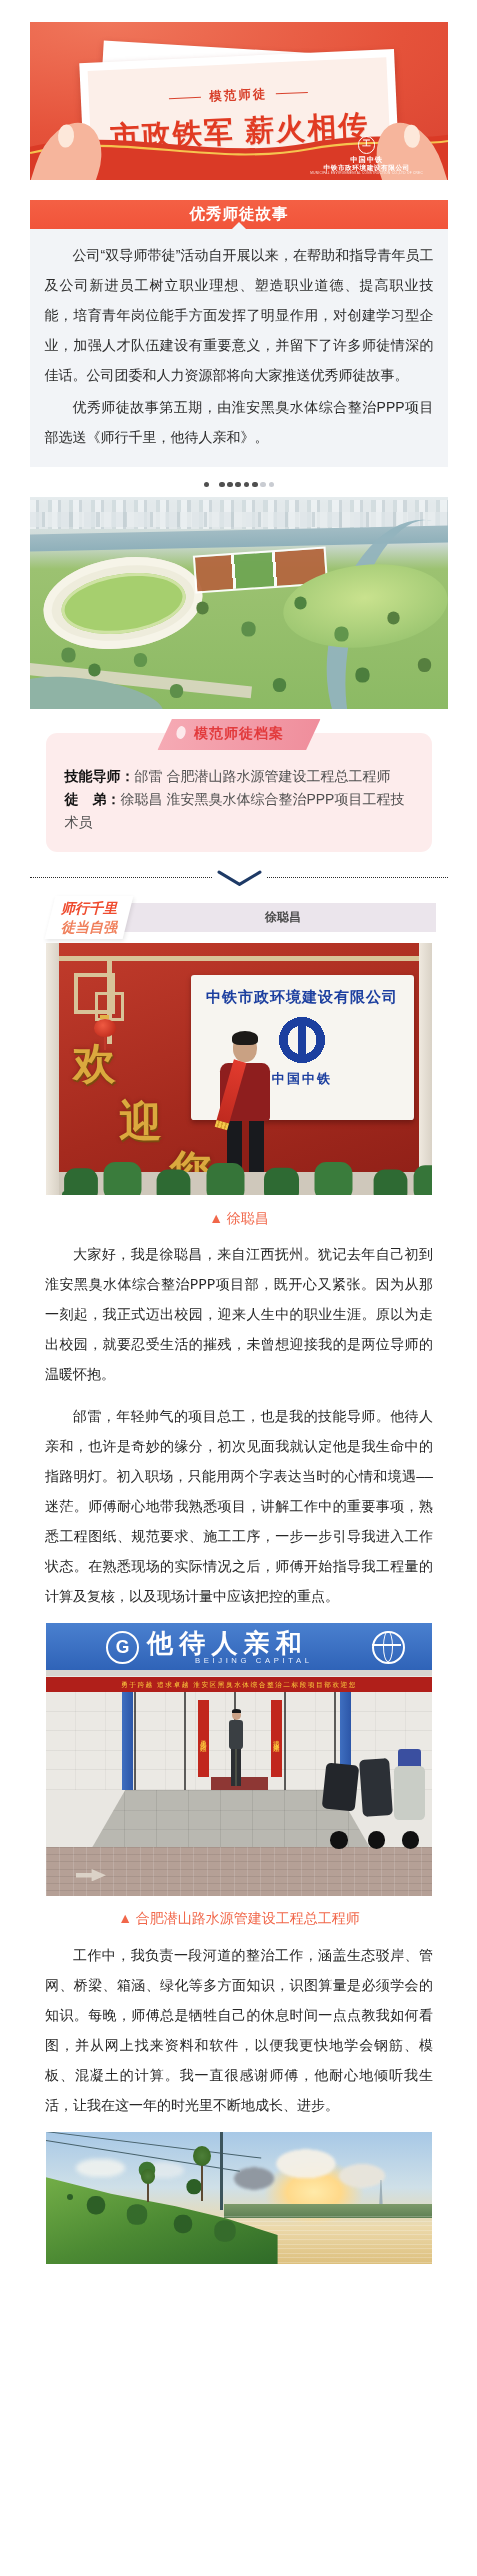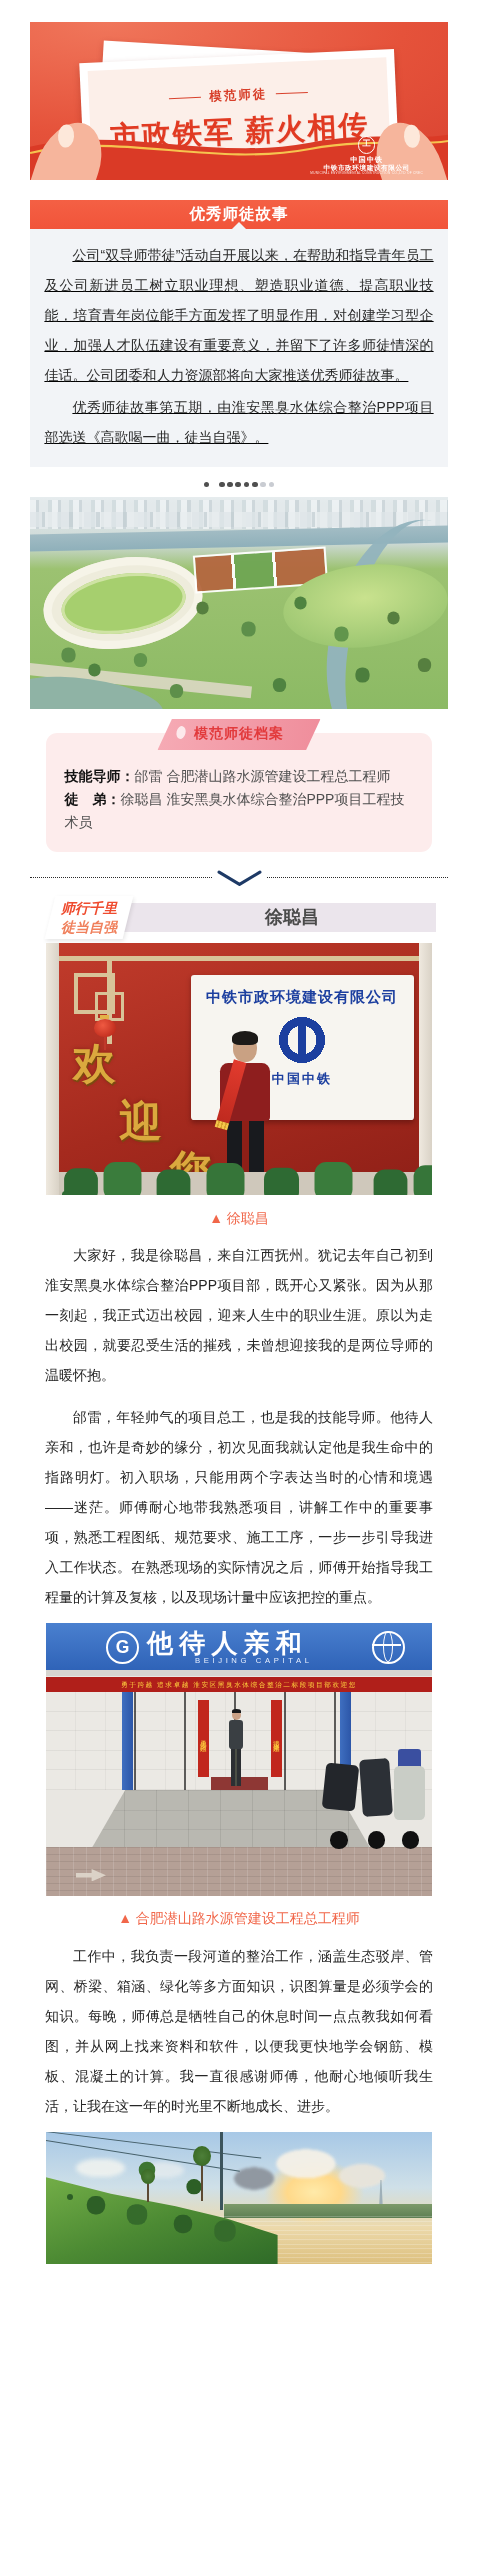--- a/index.html
+++ b/index.html
@@ -36,21 +36,21 @@
   .hand.left .nail{left:12.4px;transform:rotate(-14deg);}
   .hand.right .nail{right:12.4px;transform:rotate(14deg);}
 
   
   .section-bar{position:relative;margin:19.6px 30px 0;height:29px;display:flex;align-items:center;justify-content:center;
     background:linear-gradient(180deg,#f46044,#f1543a);color:#fff;font-size:15.5px;font-weight:700;letter-spacing:1px;}
   .section-bar .notch{position:absolute;left:50%;bottom:0;transform:translateX(-50%);width:0;height:0;
     border-left:7.2px solid transparent;border-right:7.2px solid transparent;border-bottom:7.7px solid #f2f4f7;}
 
   
-  .intro-box{margin:0 30px;background:#f2f4f7;padding:11.3px 14.4px 15.5px;text-decoration:underline;}
+  .intro-box{margin:0 30px;background:#f2f4f7;padding:11.3px 14.4px 15.5px;}
   .intro-box p{margin:0;font-size:14px;line-height:30px;text-align:justify;text-indent:2em;color:#2b2b2b;}
   .intro-box p + p{margin-top:2.1px;}
 
   
   .dots{display:flex;align-items:center;justify-content:center;margin:12.4px 0 8.2px;height:9.3px;}
   .dot{width:5.7px;height:5.7px;border-radius:50%;background:#4f4f4f;margin:0 1.3px;}
   .dot.lead{margin-right:8.2px;}
   .dot.ghost{background:#c9ccd2;}
 
   
@@ -219,29 +219,29 @@
 
   
   .divider-dotted{position:relative;margin:18.5px 30px 0;height:16.5px;}
   .divider-dotted::before{content:"";position:absolute;left:0;right:0;top:6.7px;border-top:1.5px dotted #2b2b2b;}
   .chev{position:absolute;left:50%;top:0;transform:translateX(-50%);width:54px;height:16.5px;background:#fff;
     display:flex;justify-content:center;}
 
   
   .story-head{position:relative;height:36px;margin:13.4px 30px 0;}
   .sh-band{position:absolute;left:35px;right:12.4px;top:3.1px;height:29px;background:#ebe5ec;}
-  .sh-author{position:absolute;left:235px;top:3.1px;height:29px;line-height:29px;font-size:18px;font-weight:700;color:#4a4a4a;}
+  .sh-author{position:absolute;left:235px;top:3.1px;height:29px;line-height:29px;font-size:12px;font-weight:700;color:#4a4a4a;}
   .sh-badge{position:absolute;left:19.6px;top:-4.1px;width:78px;height:43px;background:#fff;transform:skewX(-14deg);
     box-shadow:1.5px 2.1px 4.1px rgba(0,0,0,.10);display:flex;align-items:center;justify-content:center;}
   .sh-badge-inner{transform:skewX(14deg);text-align:center;font-style:italic;font-weight:800;font-size:14px;line-height:18.5px;}
   .sh-b1{color:#ef4b2e;} .sh-b2{color:#f0805c;}
 
   
   .caption{margin:14.4px 30px 12.4px;text-align:center;color:#f1674a;font-size:14px;font-weight:400;}
-  .body-p{margin:0 45px 11.3px;font-size:14px;line-height:30px;text-align:justify;text-indent:2em;color:#262626;}
+  .body-p{margin:0 45px 11.3px;font-size:14px;line-height:30px;text-align:justify;text-indent:2em;color:#262626;font-family:Liberation Mono, monospace;}
 </style>
 </head>
 <body>
 
 <div class="page">
 
   <div class="banner">
     <div class="paper-back"></div>
     <div class="paper">
       <div class="paper-inner">
@@ -274,21 +274,21 @@
     </div>
   </div>
 
   <div class="section-bar">
     <span>优秀师徒故事</span>
     <i class="notch"></i>
   </div>
 
   <div class="intro-box">
     <p>公司“双导师带徒”活动自开展以来，在帮助和指导青年员工及公司新进员工树立职业理想、塑造职业道德、提高职业技能，培育青年岗位能手方面发挥了明显作用，对创建学习型企业，加强人才队伍建设有重要意义，并留下了许多师徒情深的佳话。公司团委和人力资源部将向大家推送优秀师徒故事。</p>
-    <p>优秀师徒故事第五期，由淮安黑臭水体综合整治PPP项目部选送《高歌喝一曲，徒当自强》。</p>
+    <p>优秀师徒故事第五期，由淮安黑臭水体综合整治PPP项目部选送《师行千里，他待人亲和》。</p>
   </div>
 
   <div class="dots">
     <span class="dot lead"></span>
     <span class="dot"></span>
     <span class="dot"></span>
     <span class="dot"></span>
     <span class="dot"></span>
     <span class="dot"></span>
     <span class="dot ghost"></span>

